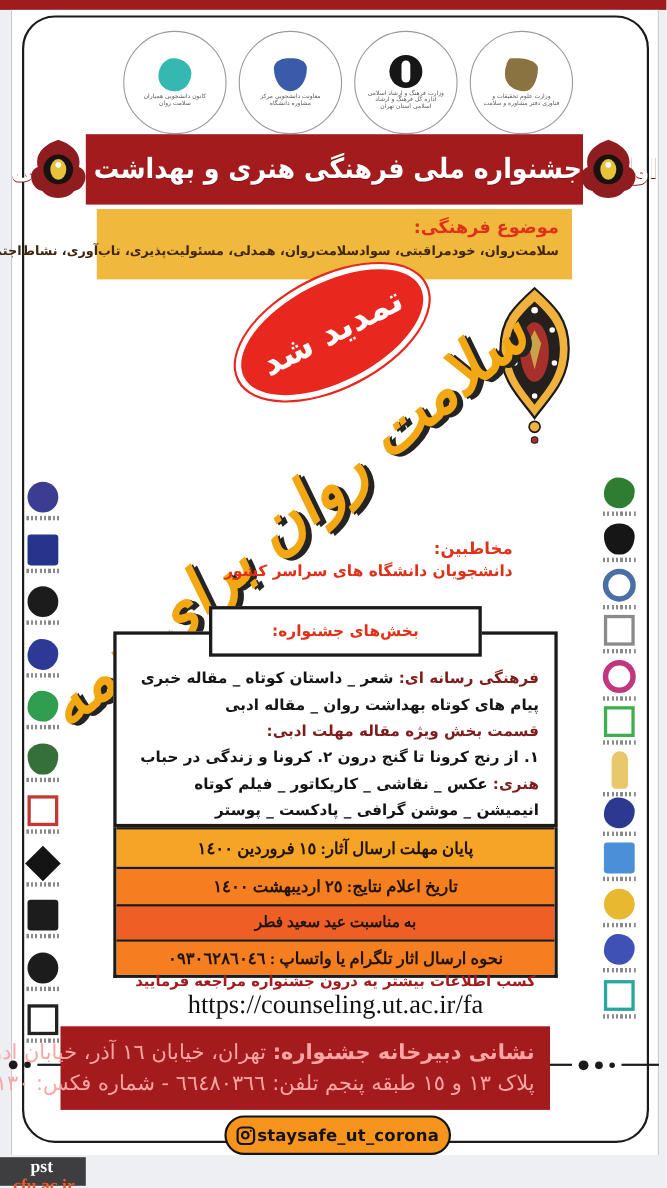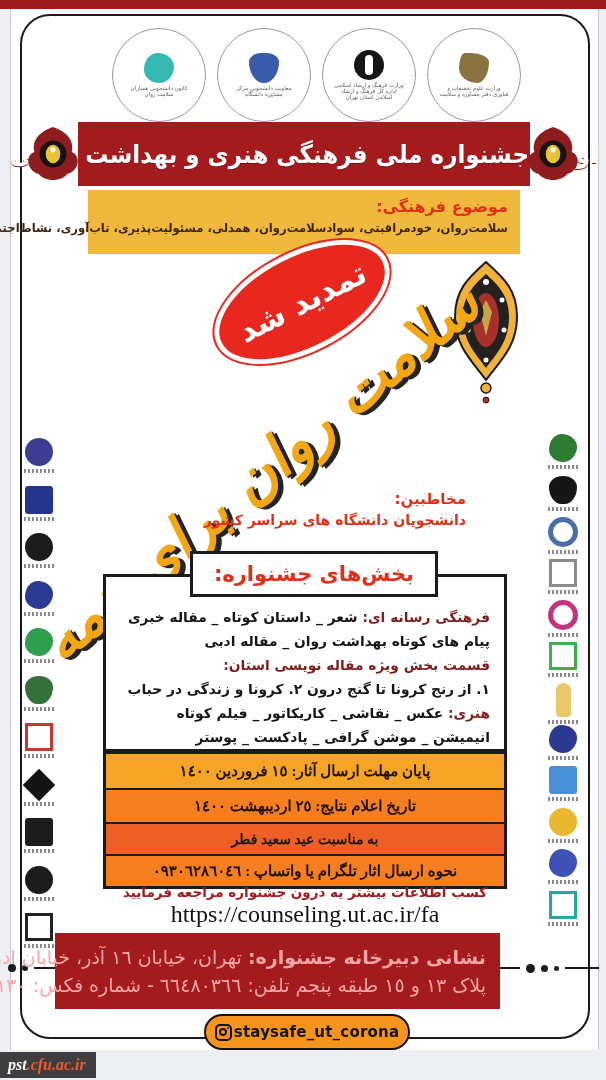--- a/index.html
+++ b/index.html
@@ -62,21 +62,21 @@
 
   
   .aud{position:absolute;right:140px;top:490px;width:340px;text-align:right;direction:rtl;z-index:5;}
   .aud .lab{color:#e03118;font-weight:bold;font-size:15px;}
   .aud .txt{color:#e03118;font-weight:bold;font-size:14px;margin-top:4px;}
 
   
   .sec-head{position:absolute;left:190px;top:551px;width:248px;height:46px;background:#fff;
             border:3px solid #1b1b1b;box-sizing:border-box;z-index:6;
             display:flex;align-items:center;justify-content:center;}
-  .sec-head .t{color:#e03118;font-weight:bold;font-size:21px;direction:rtl;}
+  .sec-head .t{color:#e03118;font-weight:bold;font-size:14px;direction:rtl;}
   .sec-box{position:absolute;left:103px;top:574px;width:404px;height:178px;background:#fff;
            border:3px solid #1b1b1b;box-sizing:border-box;z-index:5;
            padding:28px 14px 0 10px;direction:rtl;text-align:right;}
   .sec-box .ln{font-size:13.8px;font-weight:bold;color:#151515;line-height:24px;white-space:nowrap;}
   .sec-box .ln .lab{color:#7f1d1d;}
 
   
   .bars{position:absolute;left:103px;top:752px;width:404px;border:3px solid #1b1b1b;
         border-top:none;box-sizing:border-box;z-index:5;font-family:Liberation Serif, serif;}
   .bar{display:flex;align-items:center;justify-content:center;border-top:2.5px solid #1b1b1b;
@@ -109,21 +109,21 @@
         display:flex;align-items:center;justify-content:center;gap:2px;}
   .pill .txt{color:#141414;font-weight:bold;font-size:15px;letter-spacing:.2px;}
   .ig{width:17px;height:17px;border:2.5px solid #141414;border-radius:5px;position:relative;box-sizing:border-box;}
   .ig::after{content:"";position:absolute;left:2.5px;top:2.5px;width:4px;height:4px;
              border:2px solid #141414;border-radius:50%;}
   .ig::before{content:"";position:absolute;right:1px;top:1px;width:2px;height:2px;background:#141414;border-radius:50%;}
 
   
   .wm{position:absolute;left:0;top:1052px;height:26px;padding:0 10px 0 8px;background:#3e3e40;
       display:flex;align-items:center;z-index:8;font-family:"Liberation Serif","DejaVu Serif",serif;
-      font-style:italic;font-weight:bold;font-size:16px;}
+      font-weight:bold;font-size:16px;flex-direction:column;}
   .wm .p1{color:#ffffff;}
   .wm .p2{color:#f05a28;}
 
   
   .side-logo{position:absolute;width:44px;text-align:center;z-index:3;}
   .shape{margin:0 auto;width:28px;height:28px;background:var(--c);}
   .shape.circle{border-radius:50%;}
   .shape.ring{background:#fff;border:5px solid var(--c);border-radius:50%;width:20px;height:20px;}
   .shape.square{border-radius:3px;}
   .shape.diamond{transform:rotate(45deg) scale(.82);}
@@ -206,21 +206,21 @@
     <div class="lab">مخاطبین:</div>
     <div class="txt">دانشجویان دانشگاه های سراسر کشور</div>
   </div>
 
   <div class="sec-head">
     <div class="t">بخش‌های جشنواره:</div>
   </div>
   <div class="sec-box">
     <div class="ln"><span class="lab">فرهنگی رسانه ای:</span> <span>شعر _ داستان کوتاه _ مقاله خبری</span></div>
     <div class="ln"><span class="lab"></span><span>پیام های کوتاه بهداشت روان _ مقاله ادبی</span></div>
-    <div class="ln"><span class="lab">قسمت بخش ویژه مقاله نویسی استان:</span><span></span></div>
+    <div class="ln"><span class="lab">قسمت بخش ویژه مقاله مهلت ادبی:</span><span></span></div>
     <div class="ln"><span class="lab"></span><span>١. از رنج کرونا تا گنج درون   ٢. کرونا و زندگی در حباب</span></div>
     <div class="ln"><span class="lab">هنری:</span> <span>عکس _ نقاشی _ کاریکاتور _ فیلم کوتاه</span></div>
     <div class="ln"><span class="lab"></span><span>انیمیشن _ موشن گرافی _ پادکست _ پوستر</span></div>
   </div>
 
   <div class="bars">
     <div class="bar bar-a">پایان مهلت ارسال آثار: ١٥ فروردین ١٤٠٠</div>
     <div class="bar bar-b">تاریخ اعلام نتایج: ٢٥ اردیبهشت ١٤٠٠</div>
     <div class="bar bar-c">به مناسبت عید سعید فطر</div>
     <div class="bar bar-d">نحوه ارسال اثار تلگرام یا واتساپ : ٠٩٣٠٦٢٨٦٠٤٦</div>

